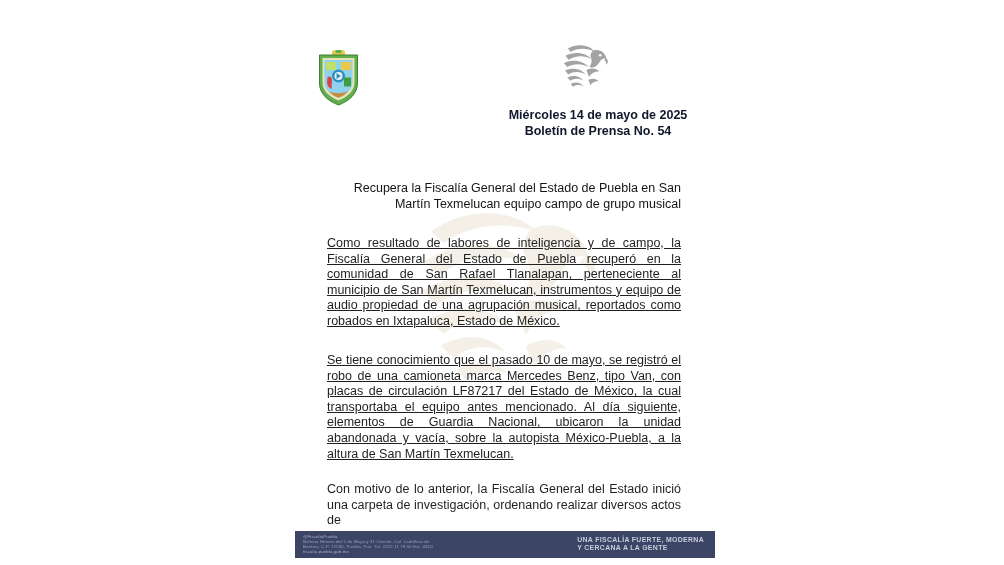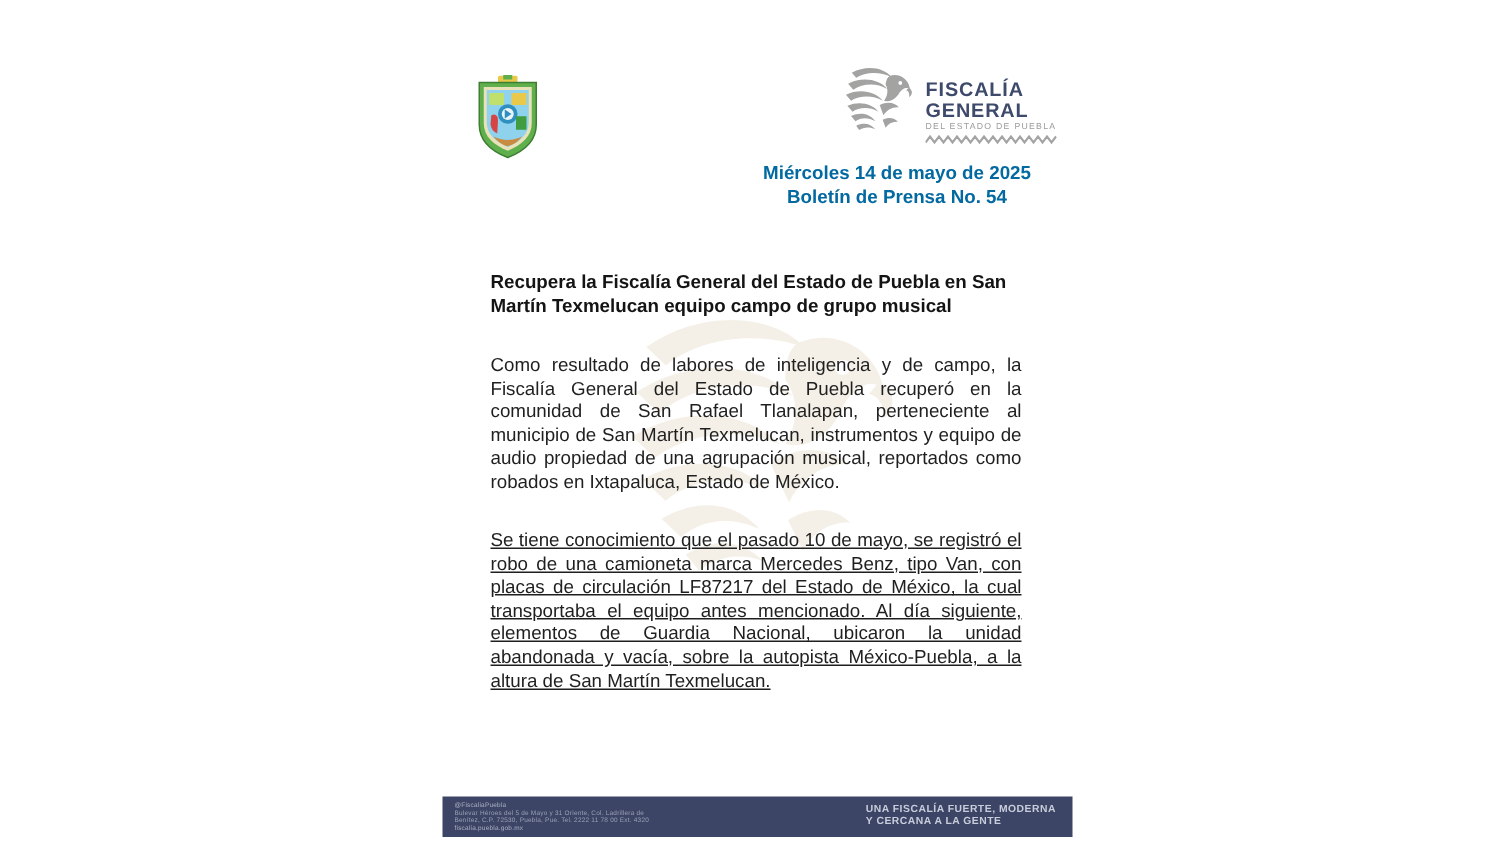--- a/index.html
+++ b/index.html
@@ -63,53 +63,53 @@
   }
   .dateblock {
     position: absolute;
     left: 303px; top: 108px;
     transform: translateX(-50%);
     text-align: center;
     font-weight: bold;
     font-size: 12.5px;
     line-height: 15.5px;
     white-space: nowrap;
-    color: #0369a1;
+    color: #0f172a;
   }
   
   .watermark {
     position: absolute;
     left: 118px; top: 192px;
     width: 195px; height: 250px;
     color: #ece5d4;
     opacity: 0.55;
     transform: rotate(-6deg);
     pointer-events: none;
   }
   
   .title {
     position: absolute;
     left: 32px; top: 180px;
     width: 354px;
-    text-align: left;
-    font-weight: bold;
+    text-align: right;
+    font-weight: normal;
     font-size: 12.5px;
     line-height: 16.2px;
     color: #141414;
   }
   .para {
     position: absolute;
     left: 32px;
     width: 354px;
     font-size: 12.5px;
     line-height: 15.6px;
     text-align: justify;
     color: #1f1f1f;
   }
-  .p1 { top: 236px; }
+  .p1 { top: 236px; text-decoration: underline; }
   .p2 { top: 353px; text-decoration: underline; }
   .p3 { top: 482px; }
   
   .footer {
     position: absolute;
     left: 0; top: 531px;
     width: 420px; height: 27px;
     background: #3d4566;
   }
   .f-left {
@@ -173,46 +173,39 @@
       <path d="M18.5 23 L23 26 L18.5 29 Z" fill="#2f8fbf"></path>
       <path d="M9.5 27 C12 25.5 14 27 14 30 L13.5 39 C11 38 9.5 36 9 33 Z" fill="#d64545"></path>
       <rect x="26" y="27.5" width="7" height="9" fill="#3f9c3f"></rect>
       <path d="M11 41 C17 44 24 44 30 41 C27 45 24 46.5 20.5 47.5 C17 46.5 14 45 11 41 Z" fill="#c98b3f"></path>
     </svg>
 
     <div class="logo">
       <svg class="logo-eagle">
           <use href="#eagle-sym"></use>
         </svg>
-      <div class="logo-text">
-        <div class="logo-l1">FISCALÍA</div>
-        <div class="logo-l2">GENERAL</div>
-        <div class="logo-l3">DEL ESTADO DE PUEBLA</div>
-        <svg class="logo-zigzag" viewBox="0 0 88 6">
-          <path d="M0 5 L3 1 L6 5 L9 1 L12 5 L15 1 L18 5 L21 1 L24 5 L27 1 L30 5 L33 1 L36 5 L39 1 L42 5 L45 1 L48 5 L51 1 L54 5 L57 1 L60 5 L63 1 L66 5 L69 1 L72 5 L75 1 L78 5 L81 1 L84 5 L87 1" stroke="#a3a3a1" stroke-width="1.4" fill="none"></path>
-        </svg>
-      </div>
     </div>
 
     <div class="dateblock">
       <div>Miércoles 14 de mayo de 2025</div>
       <div>Boletín de Prensa No. 54</div>
     </div>
 
     <svg class="watermark">
         <use href="#eagle-sym"></use>
       </svg>
 
     <div class="title">
       <div>Recupera la Fiscalía General del Estado de Puebla en  San</div>
       <div>Martín Texmelucan equipo campo de grupo musical</div>
     </div>
 
     <p class="para p1">Como resultado de labores de inteligencia y de campo, la Fiscalía General del Estado de Puebla recuperó en la comunidad de San Rafael Tlanalapan, perteneciente al municipio de San Martín Texmelucan, instrumentos y equipo de audio propiedad de una agrupación musical, reportados como robados en Ixtapaluca, Estado de México.</p>
     <p class="para p2">Se tiene conocimiento que el pasado 10 de mayo, se registró el robo de una camioneta marca Mercedes Benz, tipo Van, con placas de circulación LF87217 del Estado de México, la cual transportaba el equipo antes mencionado. Al día siguiente, elementos de Guardia Nacional, ubicaron la unidad abandonada y vacía, sobre la autopista México-Puebla, a la altura de San Martín Texmelucan.</p>
+    <p class="para p3">Con motivo de lo anterior, la Fiscalía General del Estado inició una carpeta de investigación, ordenando realizar diversos actos de</p>
 
     <div class="footer">
       <div class="f-left">
         <div class="f-social">@FiscaliaPuebla</div>
         <div>Bulevar Héroes del 5 de Mayo y 31 Oriente, Col. Ladrillera de</div>
         <div>Benítez, C.P. 72530, Puebla, Pue. Tel. 2222 11 78 00 Ext. 4320</div>
         <div class="f-web">fiscalia.puebla.gob.mx</div>
       </div>
       <div class="f-right">
         <div>UNA FISCALÍA FUERTE, MODERNA</div>

